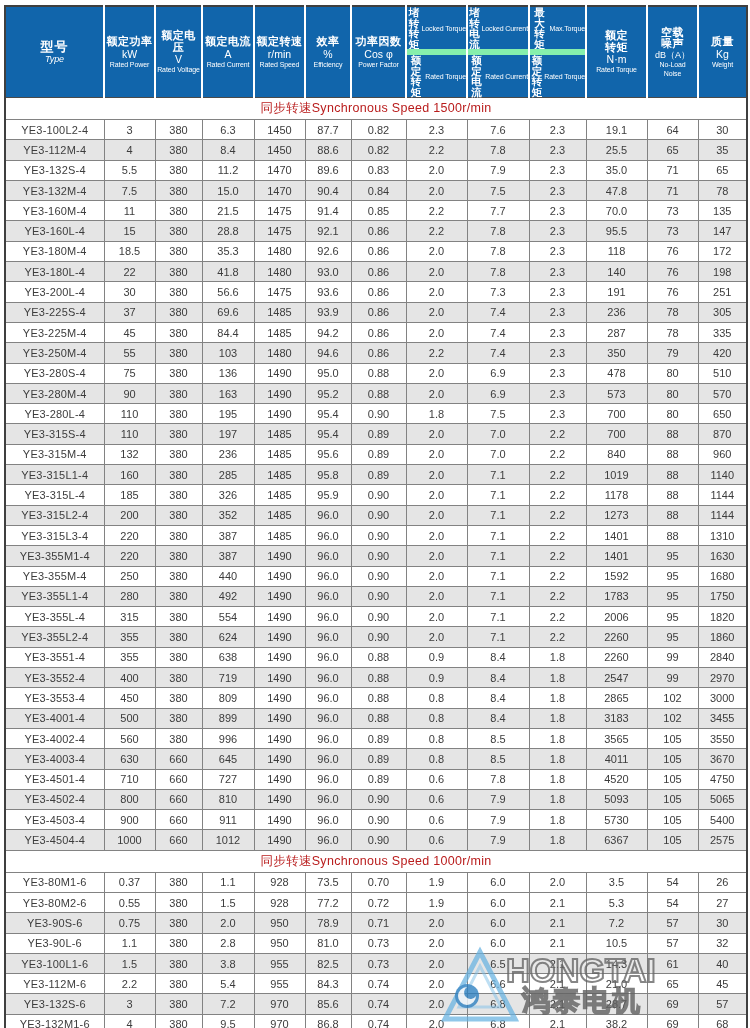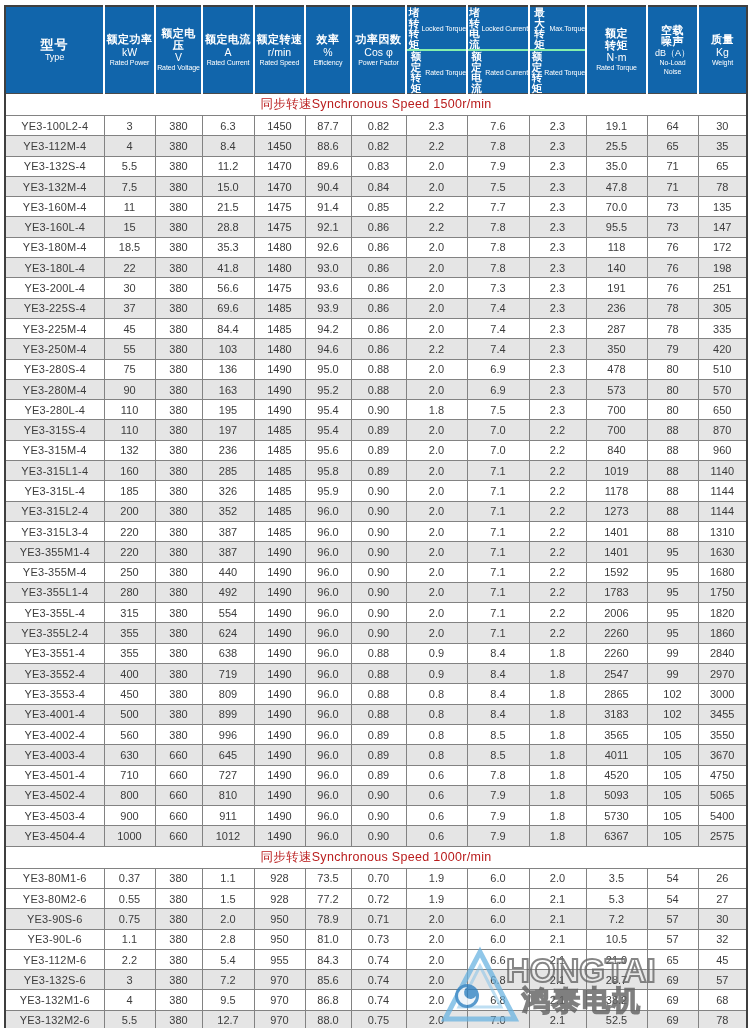--- a/index.html
+++ b/index.html
@@ -10,24 +10,24 @@
              border:2px solid #3f3f3f;background:#fff;}
   
   thead th{background:#1165ab;color:#fff;padding:0;height:56px;vertical-align:middle;
            border-right:2px solid #ffffff;border-bottom:1px solid #4a4a4a;font-weight:normal;}
   thead th:last-child{border-right:none;}
   .hwrap{display:flex;flex-direction:column;align-items:center;justify-content:center;height:100%;line-height:1.05;}
   .zh{font-size:11px;font-weight:bold;letter-spacing:0.5px;}
   .zh.big{font-size:13px;letter-spacing:1px;}
   .unit{font-size:10.5px;margin-top:1px;}
   .en{font-size:7px;margin-top:1px;letter-spacing:-0.1px;white-space:nowrap;}
-  .en.big{font-size:9px;}
+  .en.big{font-size:9px;font-style:italic;}
   .hstack{display:flex;flex-direction:column;height:100%;}
   .hstack .half{flex:1;display:flex;flex-direction:row;align-items:center;justify-content:center;line-height:1.0;}
-  .hstack .half + .half{border-top:2px solid #86efac;}
+  .hstack .half + .half{border-top:6px solid #86efac;}
   .hstack .zh{font-size:10.5px;}
   
   tbody td{border:1px solid #828282;text-align:center;vertical-align:middle;
            font-size:11px;color:#3c3c3c;padding:0;overflow:hidden;white-space:nowrap;}
   tbody tr.gray td{background:#e5e5e5;}
   tbody tr.section-row td{background:#ffffff;font-size:12.5px;color:#b91c1c;height:21px;letter-spacing:0.3px;}
   tbody tr.data-row{height:20.3px;}
   td.type-cell{font-size:11px;letter-spacing:0.2px;}
   
   .watermark{position:absolute;left:440px;top:946px;width:280px;height:80px;z-index:3;
@@ -772,20 +772,35 @@
           <td>950</td>
           <td>81.0</td>
           <td>0.73</td>
           <td>2.0</td>
           <td>6.0</td>
           <td>2.1</td>
           <td>10.5</td>
           <td>57</td>
           <td>32</td>
         </tr>
+        <tr class="data-row gray">
+          <td class="type-cell">YE3-100L1-6</td>
+          <td>1.5</td>
+          <td>380</td>
+          <td>3.8</td>
+          <td>955</td>
+          <td>82.5</td>
+          <td>0.73</td>
+          <td>2.0</td>
+          <td>6.5</td>
+          <td>2.1</td>
+          <td>14.3</td>
+          <td>61</td>
+          <td>40</td>
+        </tr>
         <tr class="data-row">
           <td class="type-cell">YE3-112M-6</td>
           <td>2.2</td>
           <td>380</td>
           <td>5.4</td>
           <td>955</td>
           <td>84.3</td>
           <td>0.74</td>
           <td>2.0</td>
           <td>6.6</td>

